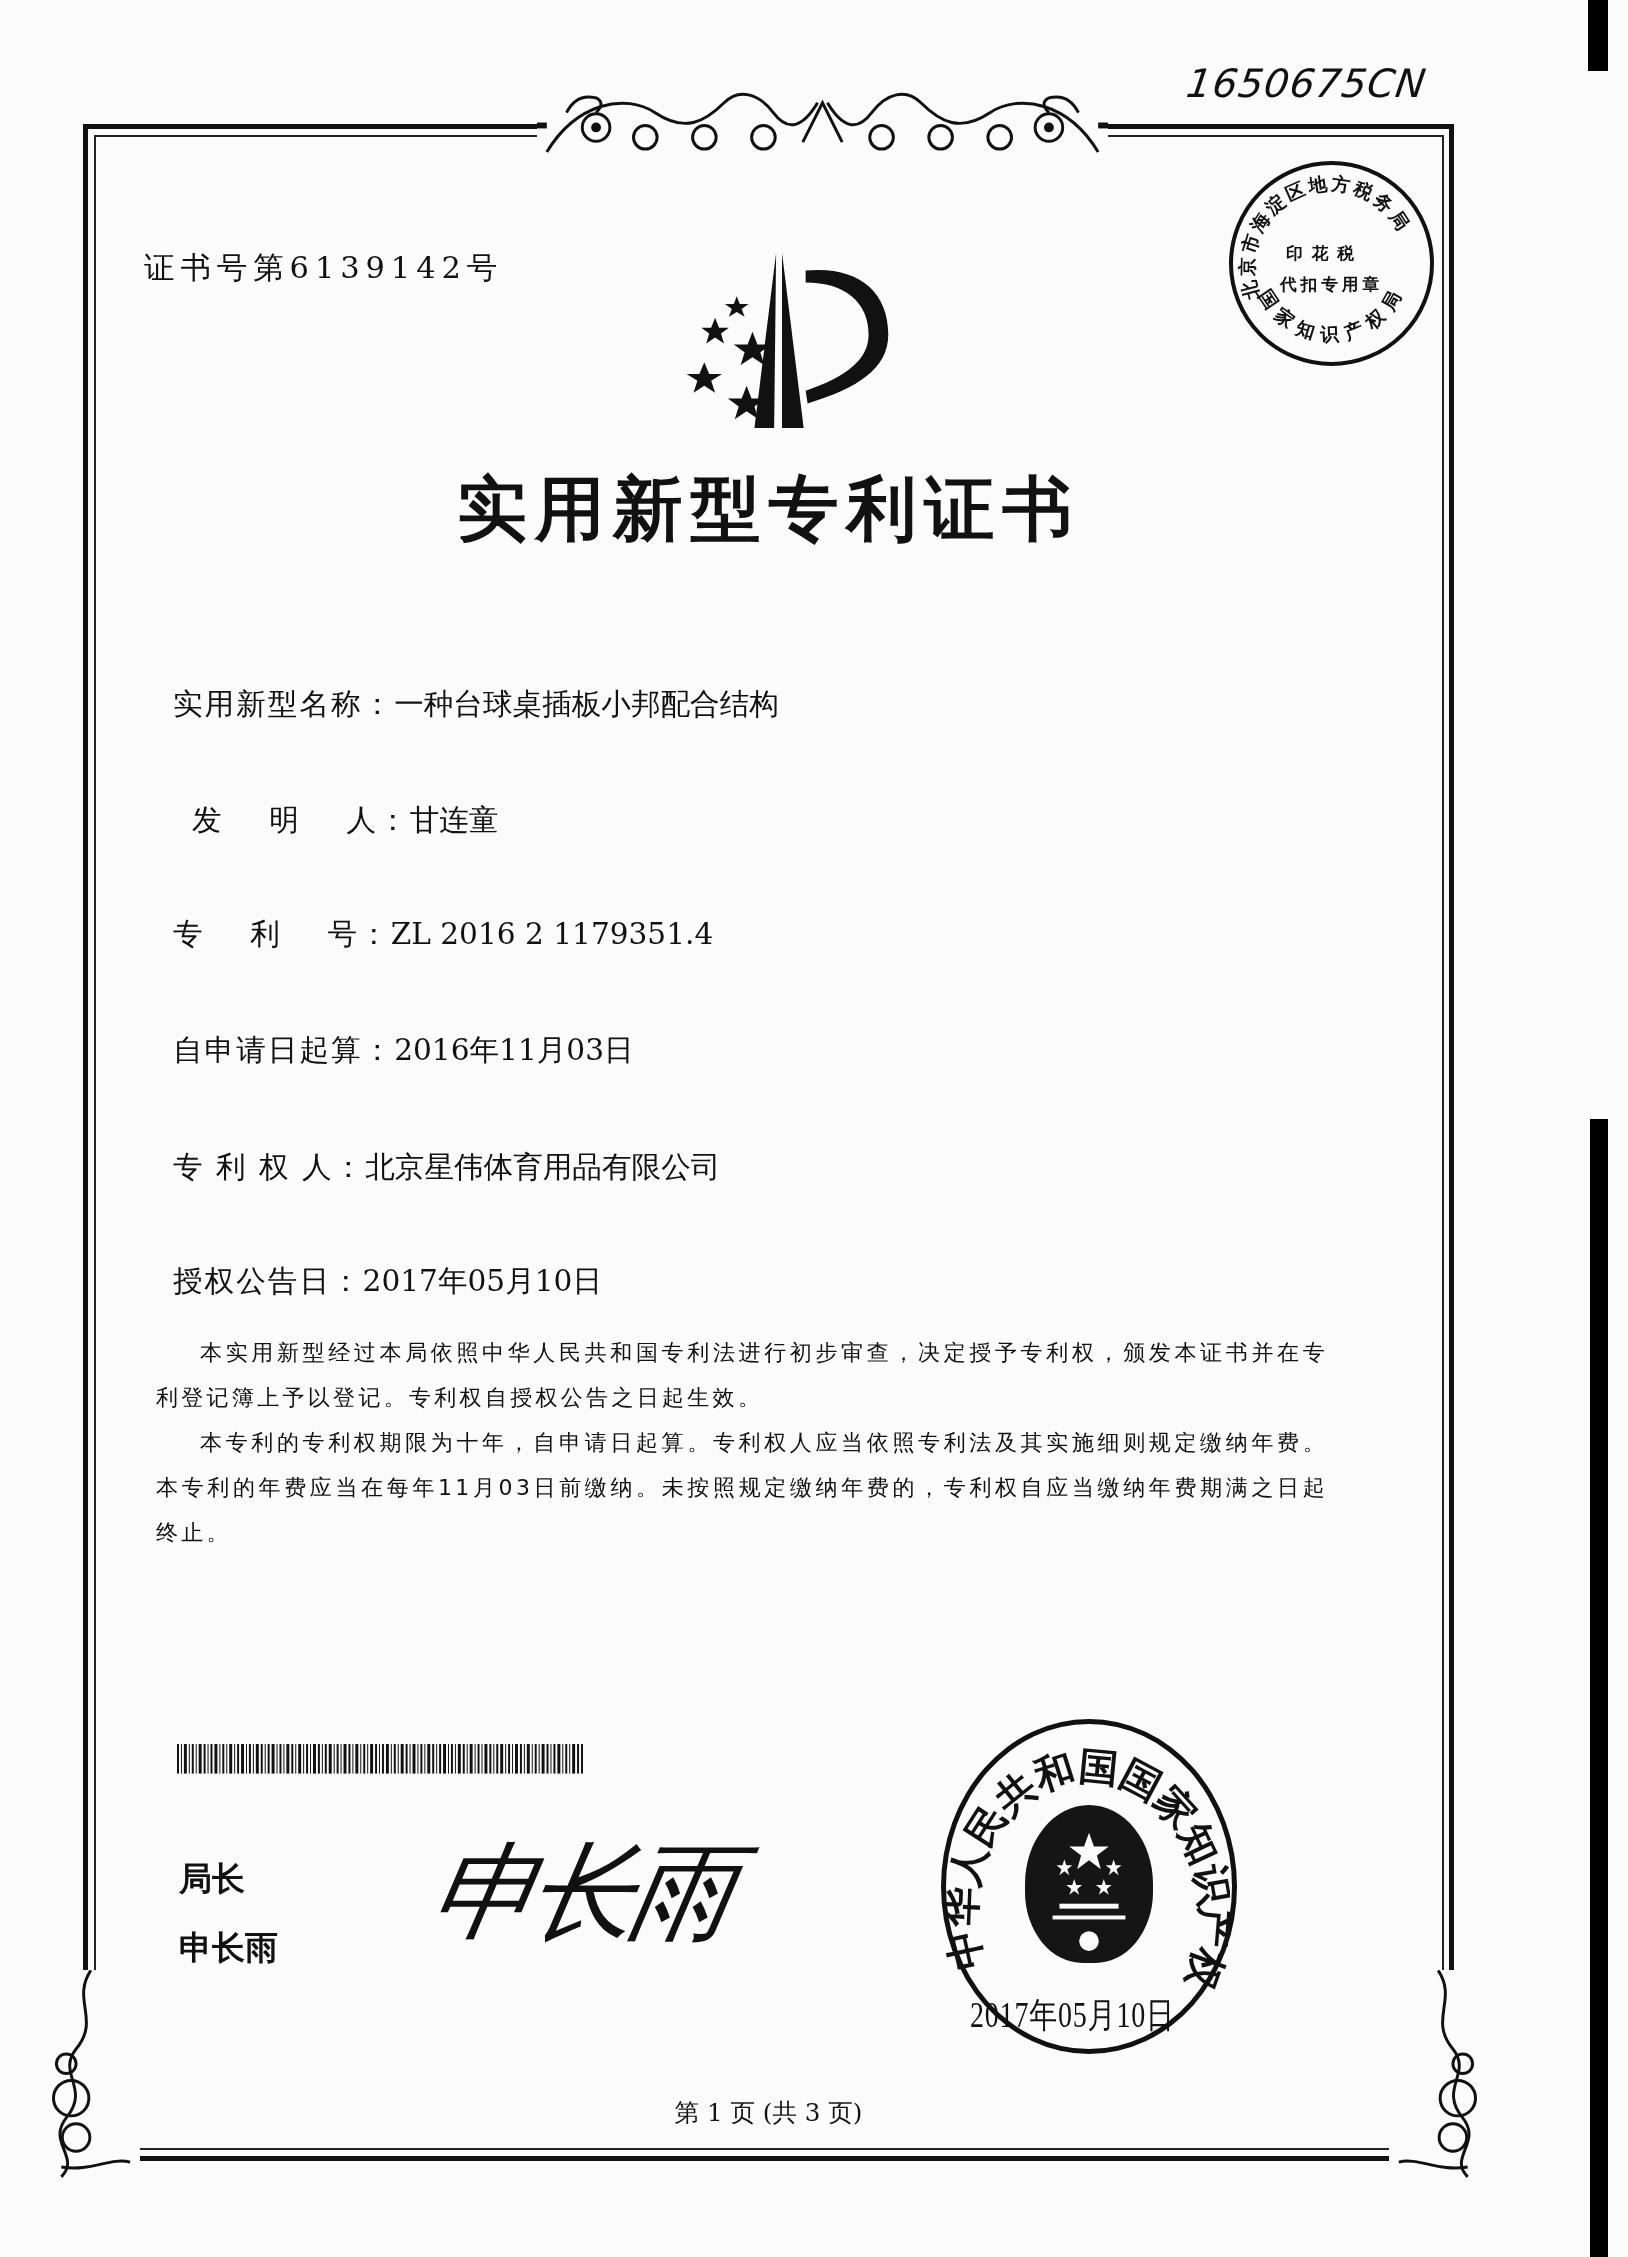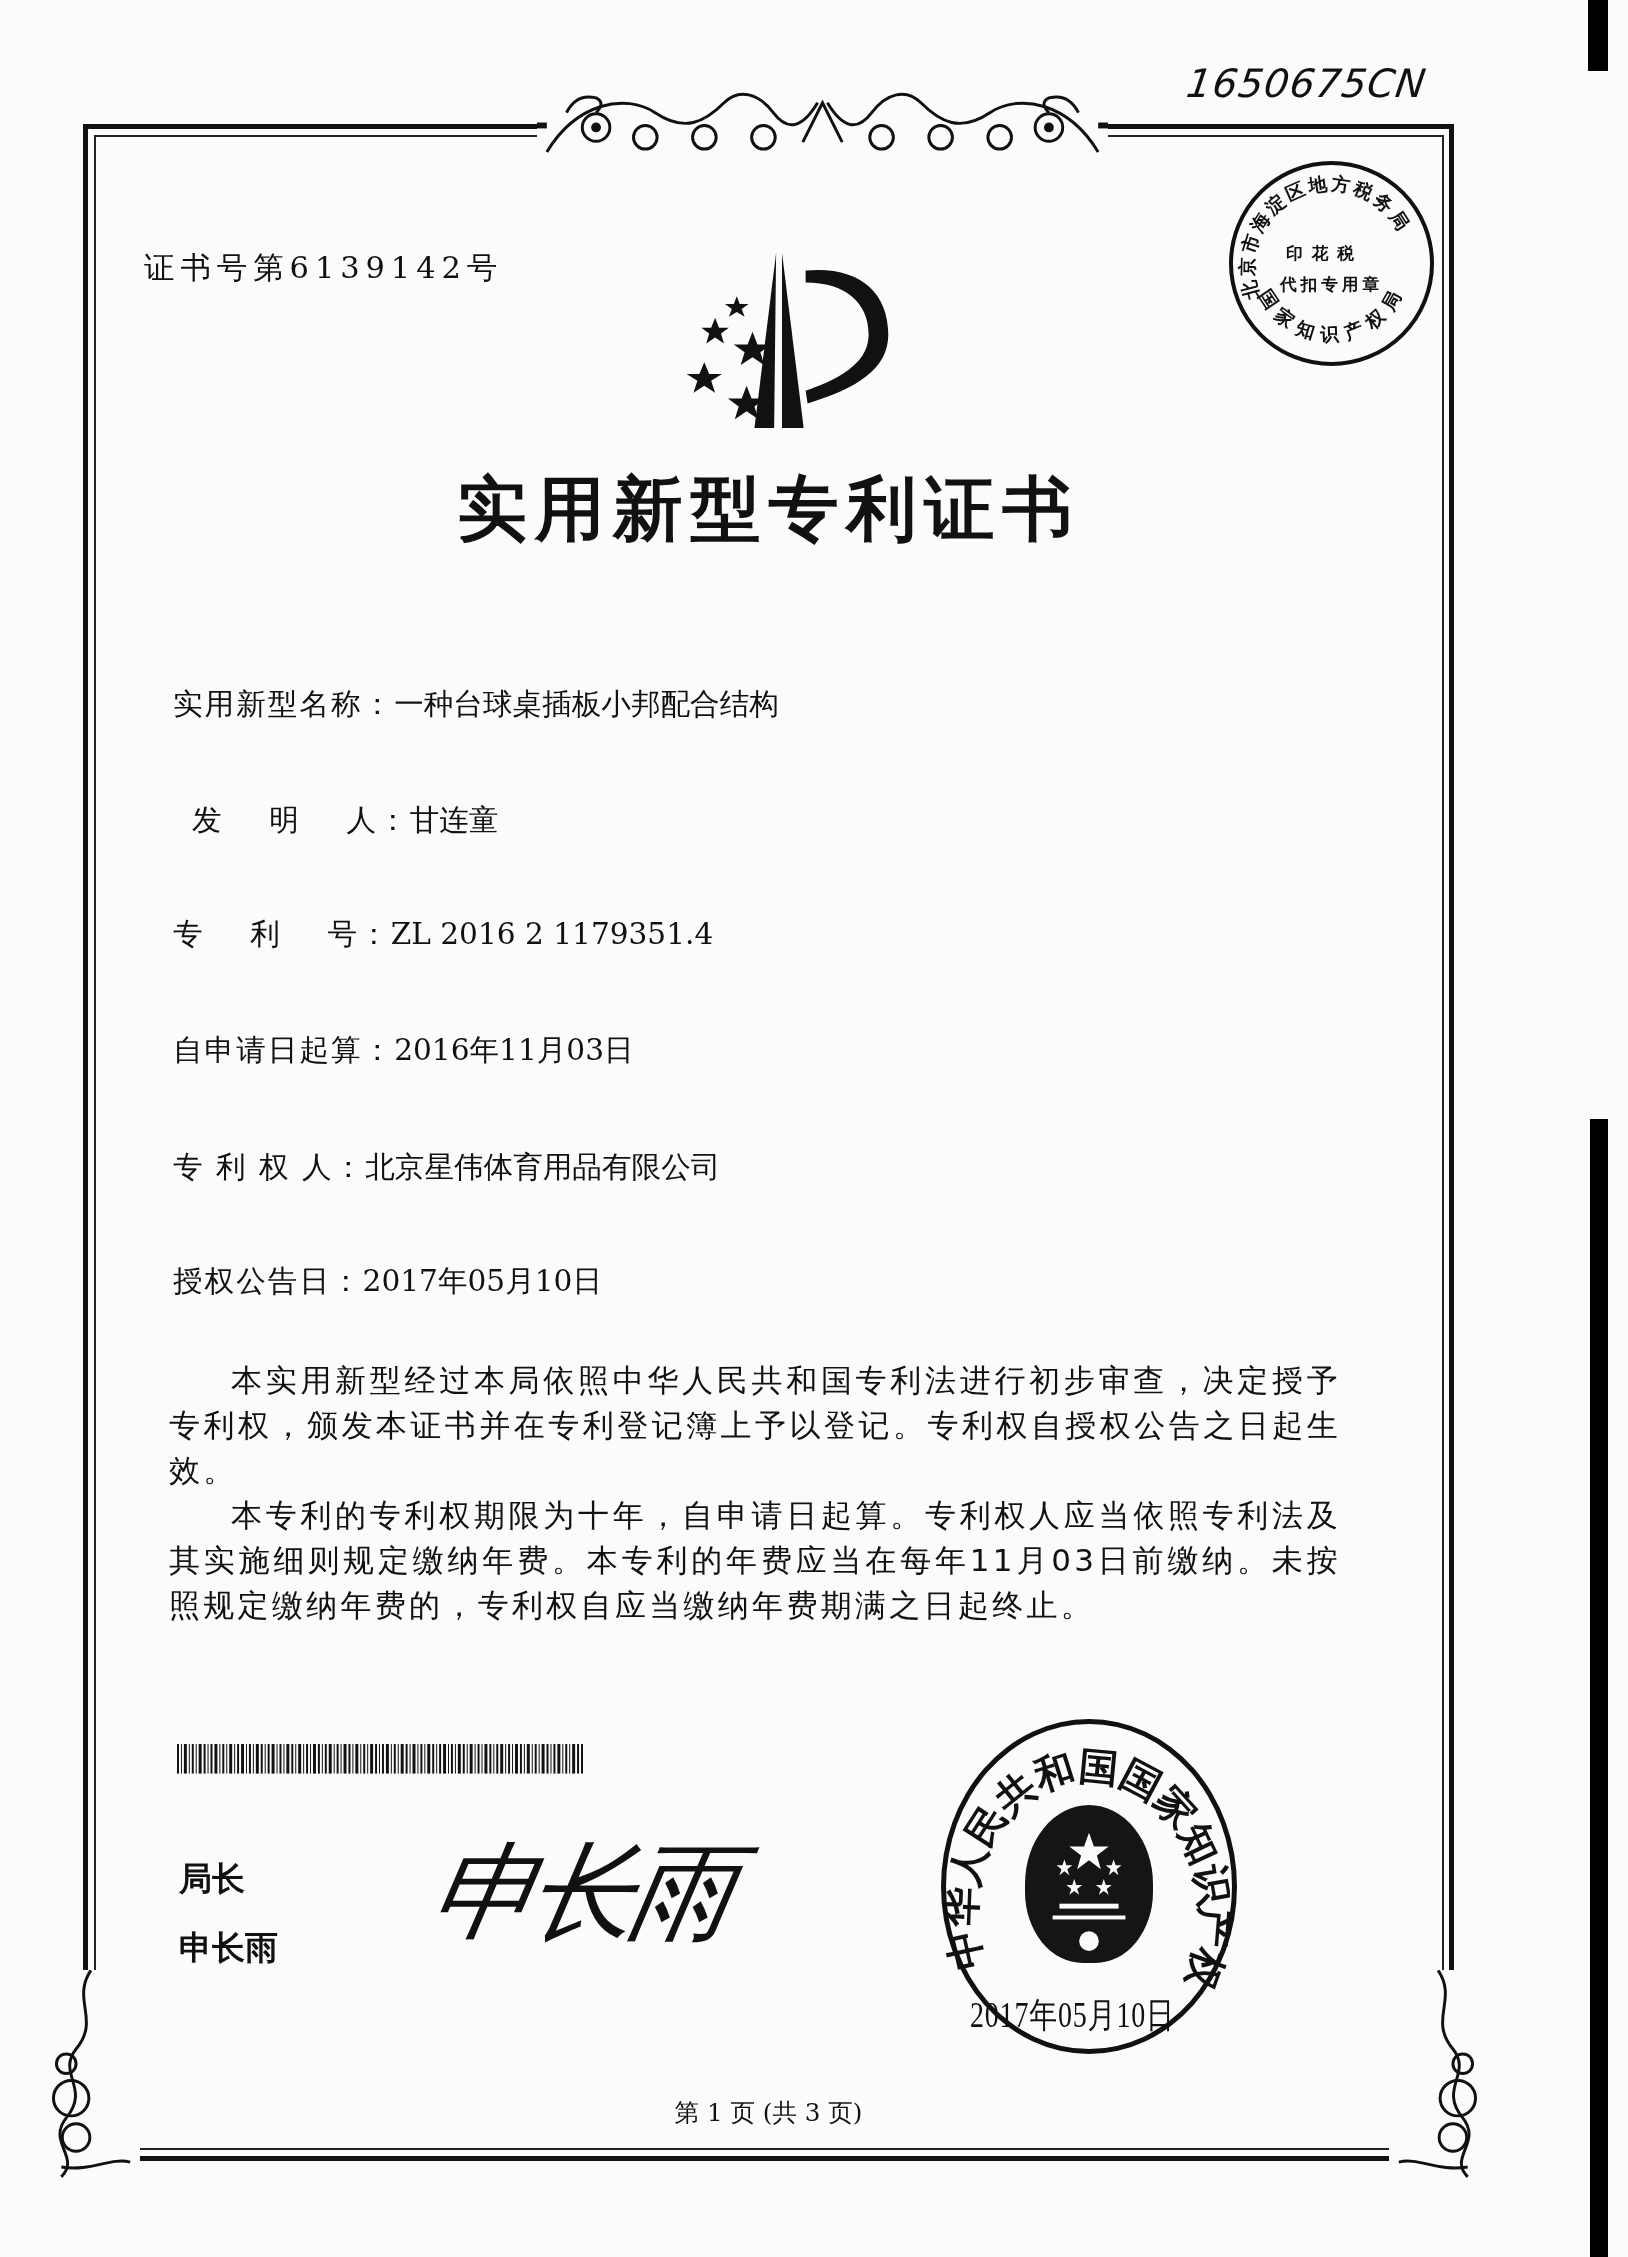--- a/index.html
+++ b/index.html
@@ -32,21 +32,21 @@
   .tax-seal .center2 { position:absolute; left:0; right:0; top:108px; text-align:center; font-size:16.7px; letter-spacing:3.9px; font-weight:bold; }
 
   .logo { left:660px; top:241px; width:246px; height:197px; }
 
   .main-title { left:0; width:1537px; top:463px; text-align:center; font-size:70px; font-weight:bold; letter-spacing:7.9px; font-family:"DejaVu Serif", serif; }
 
   .field { left:173px; font-size:29.6px; white-space:pre; font-family:"DejaVu Serif", serif; }
   .f1 { top:684px; } .f2 { top:800px;margin-left:19px; } .f3 { top:914px; } .f4 { top:1030px; } .f5 { top:1147px; } .f6 { top:1261px; }
   .field .label { letter-spacing:2px; }
 
-  .body-text { left:169px; width:1172px; top:1330px; font-size:31px; line-height:45px; letter-spacing:3.3px; text-align:justify; font-family:"DejaVu Sans", sans-serif;margin-top:28px; }
+  .body-text { left:156px; width:1172px; top:1330px; font-size:22px; line-height:45px; letter-spacing:3.3px; text-align:justify; font-family:"DejaVu Sans", sans-serif; }
   .body-text p { margin:0; text-indent:2em; }
 
   .barcode { left:177px; top:1744px; width:406px; height:29.6px; }
 
   .director-title { left:179px; top:1857px; font-size:33px; font-family:"DejaVu Sans", sans-serif; font-weight:bold; }
   .director-name { left:179px; top:1926px; font-size:33px; font-family:"DejaVu Sans", sans-serif; font-weight:bold; }
   .signature { left:433px; top:1822px; font-size:106px; font-family:"DejaVu Serif", serif; font-style:italic; transform:skewX(-10deg); letter-spacing:-7.9px; }
 
   .office-seal { left:941px; top:1719px; width:296px; height:335px; border:5.9px solid #111; border-radius:50%; box-sizing:border-box; }
   .emblem { position:absolute; left:79px; top:81px; width:128px; height:158px; border-radius:50% 50% 45% 45%; background:#151515; }

